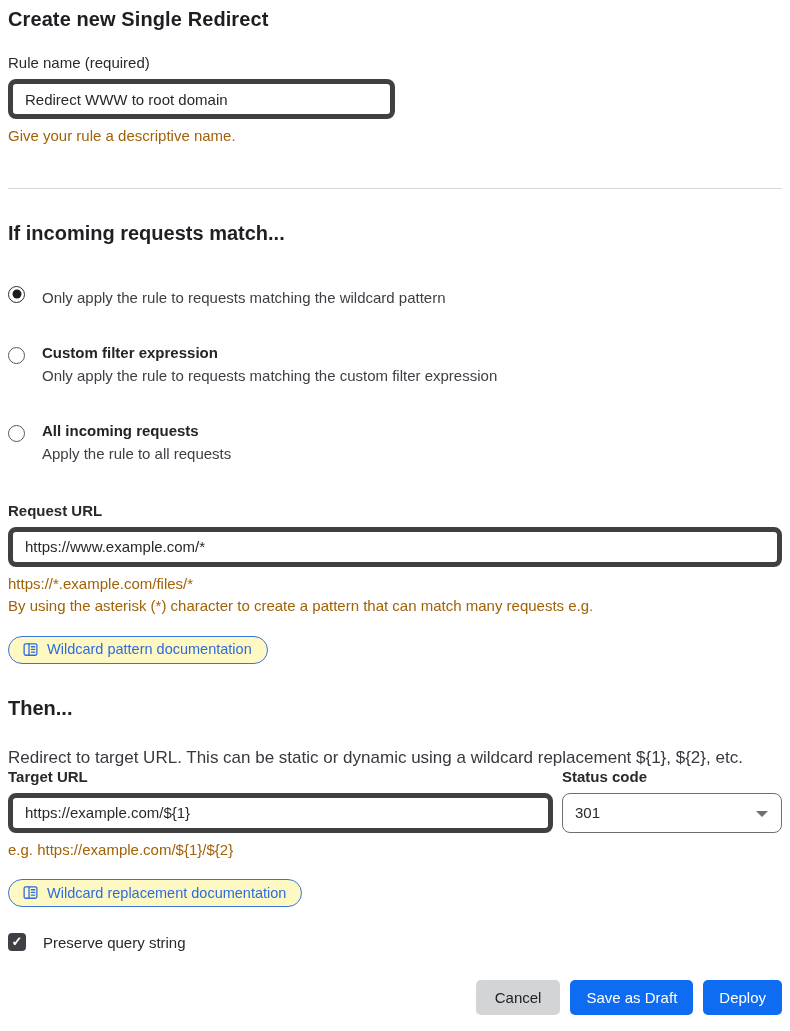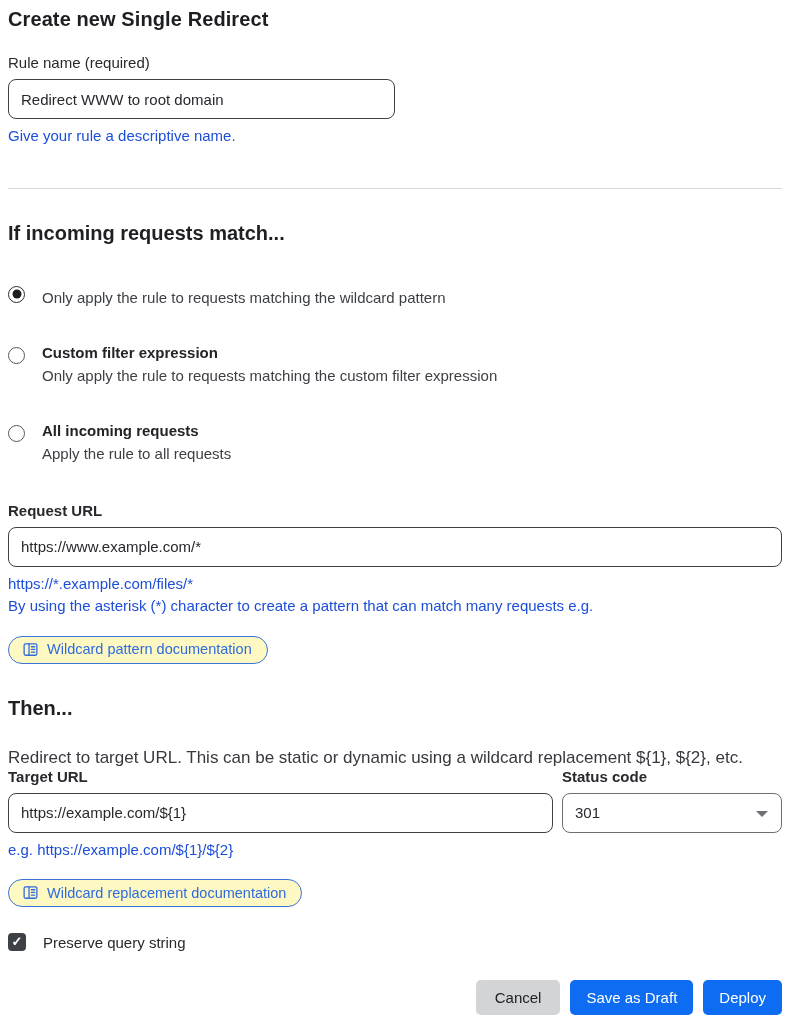--- a/index.html
+++ b/index.html
@@ -25,35 +25,35 @@
     font-size: 15px;
     color: #27292d;
     margin-top: 23px;
     margin-bottom: 8px;
   }
   .field-label.bold { font-weight: 700; margin-top: 0; }
 
   .text-input {
     display: block;
     height: 40px;
-    border: 1px solid #404040;
+    border: 5px solid #404040;
     border-radius: 8px;
     padding: 0 12px;
     font-family: "Liberation Sans", sans-serif;
     font-size: 15px;
     color: #27292d;
     background: #fff;
     outline: none;
   }
   .rule-name-input { width: 387px; }
   .full-width { width: 100%; }
 
   .helper-text {
     font-size: 15px;
-    color: #1d4ed8;
+    color: #a16207;
     margin-top: 6px;
     line-height: 1.5;
   }
 
   .divider {
     border: none;
     border-top: 1px solid #d6d6d8;
     margin-top: 40px;
   }
 

